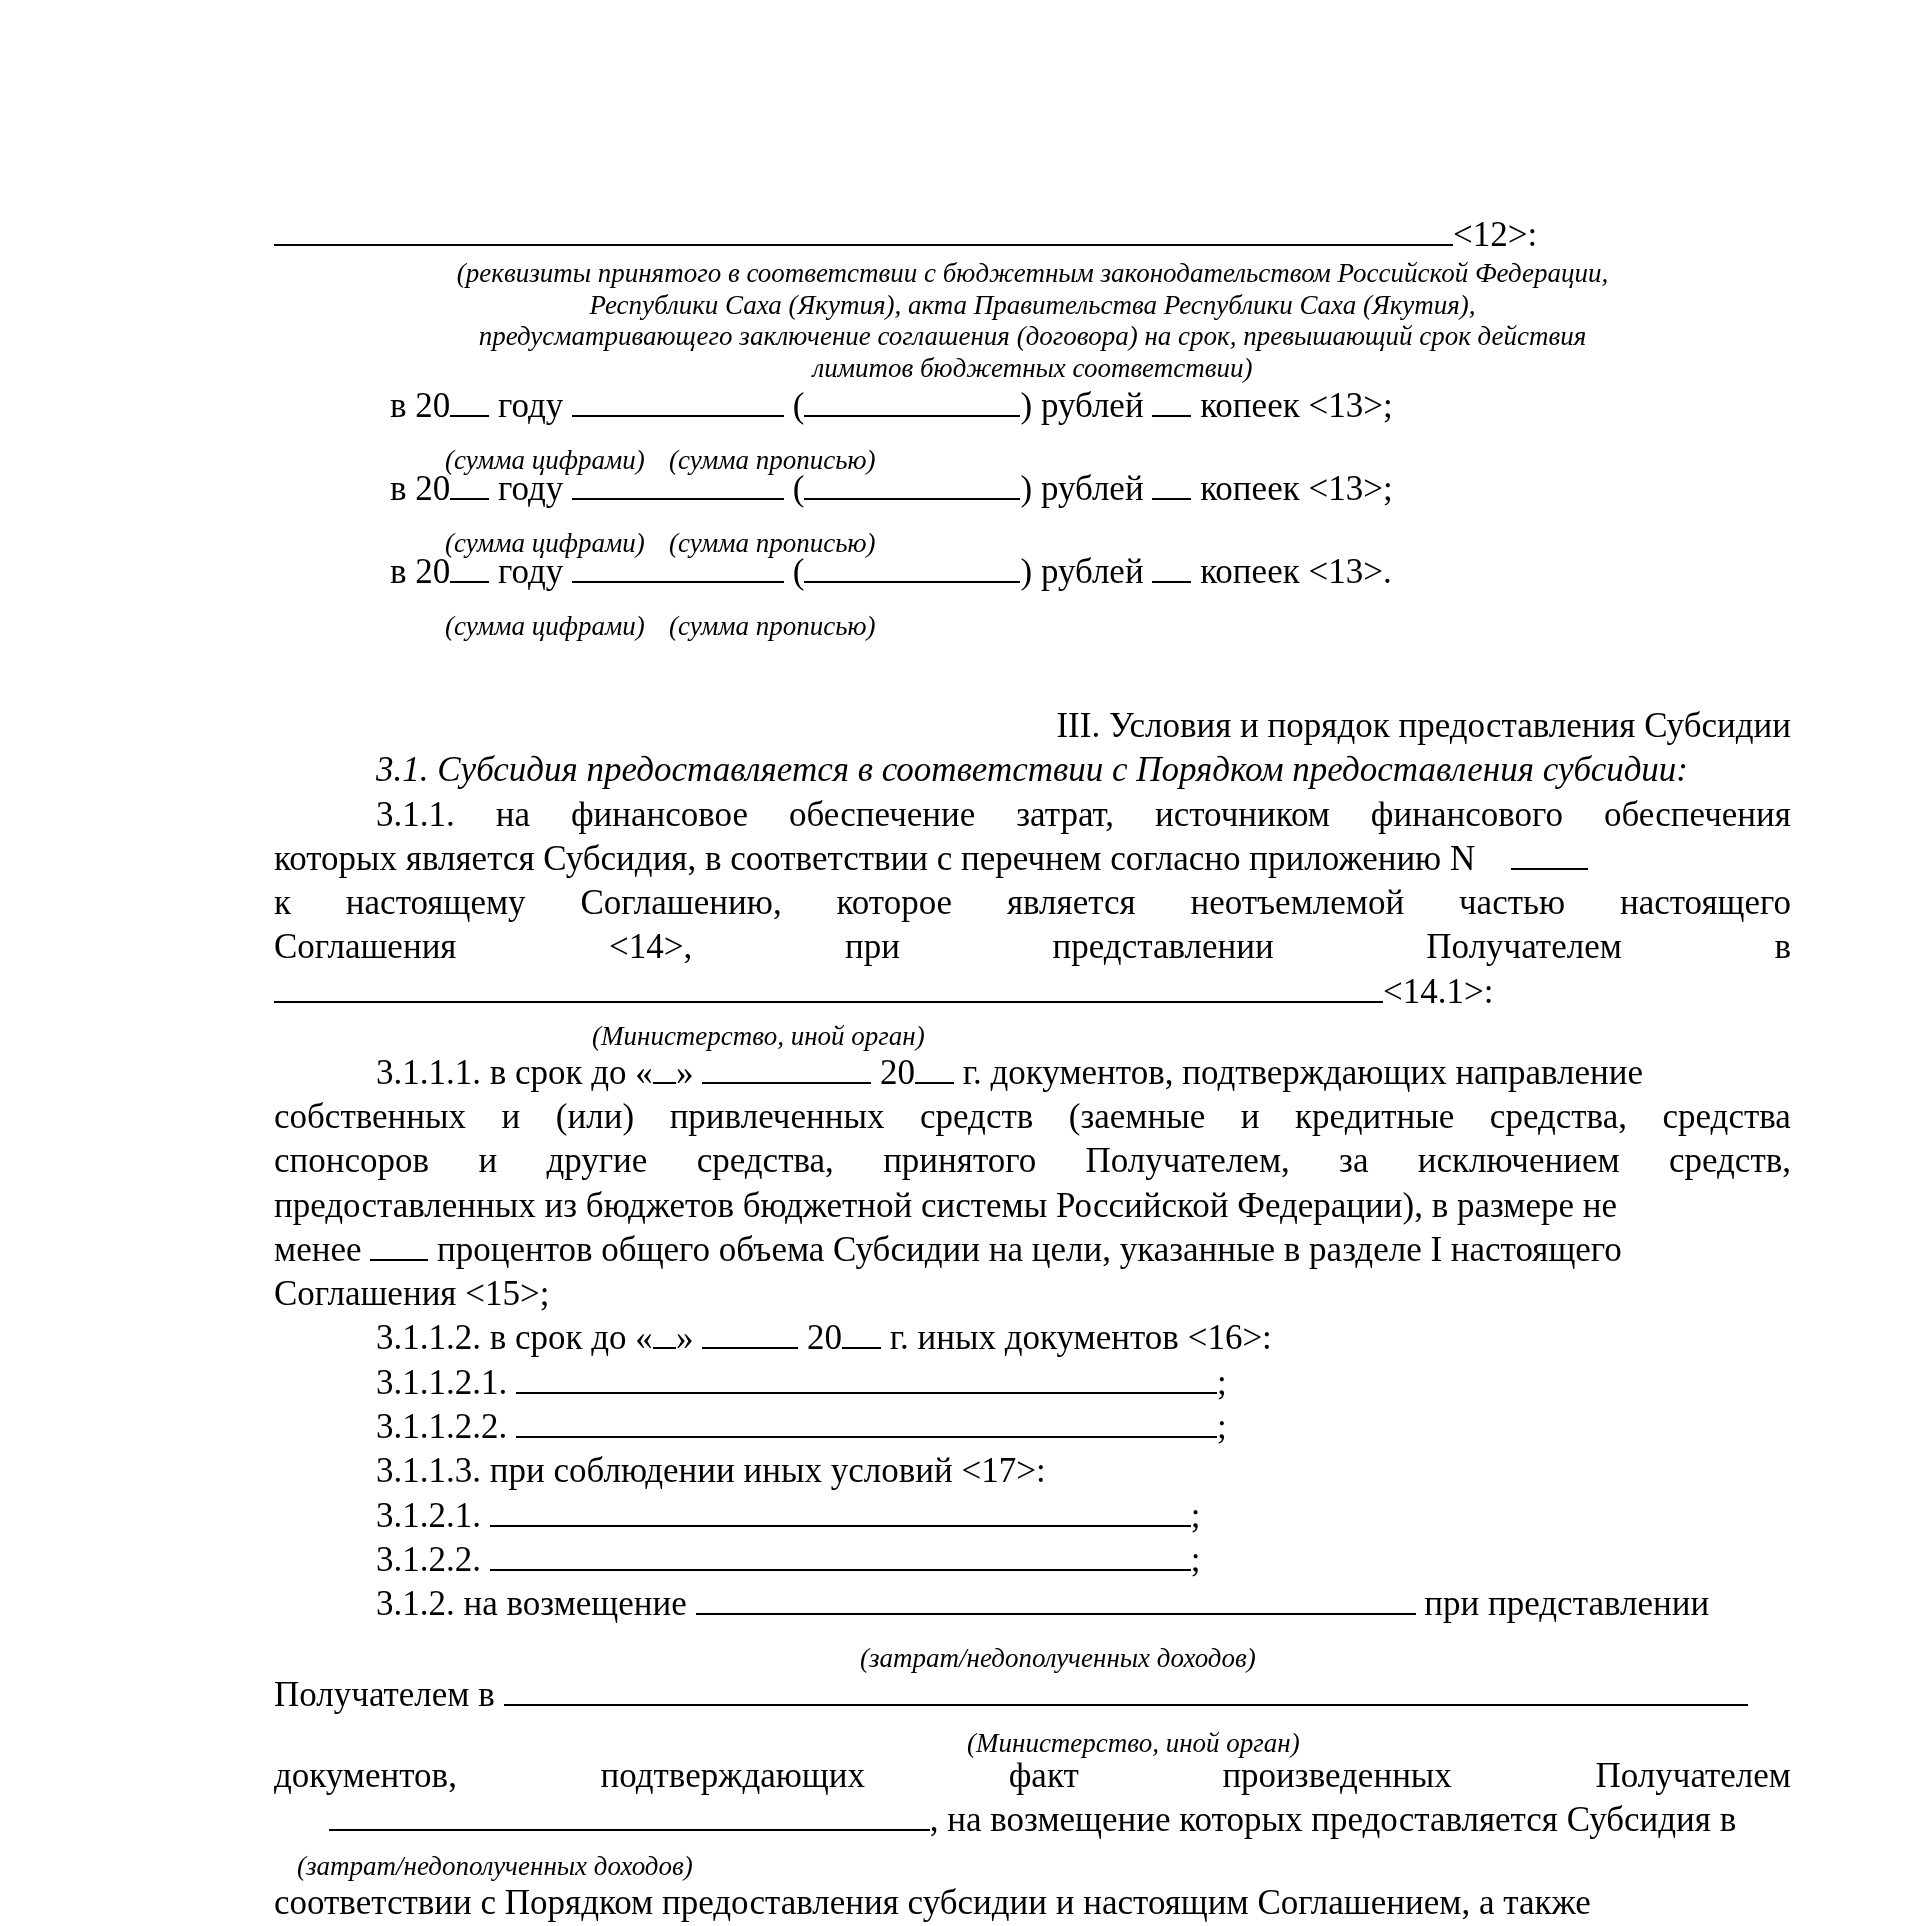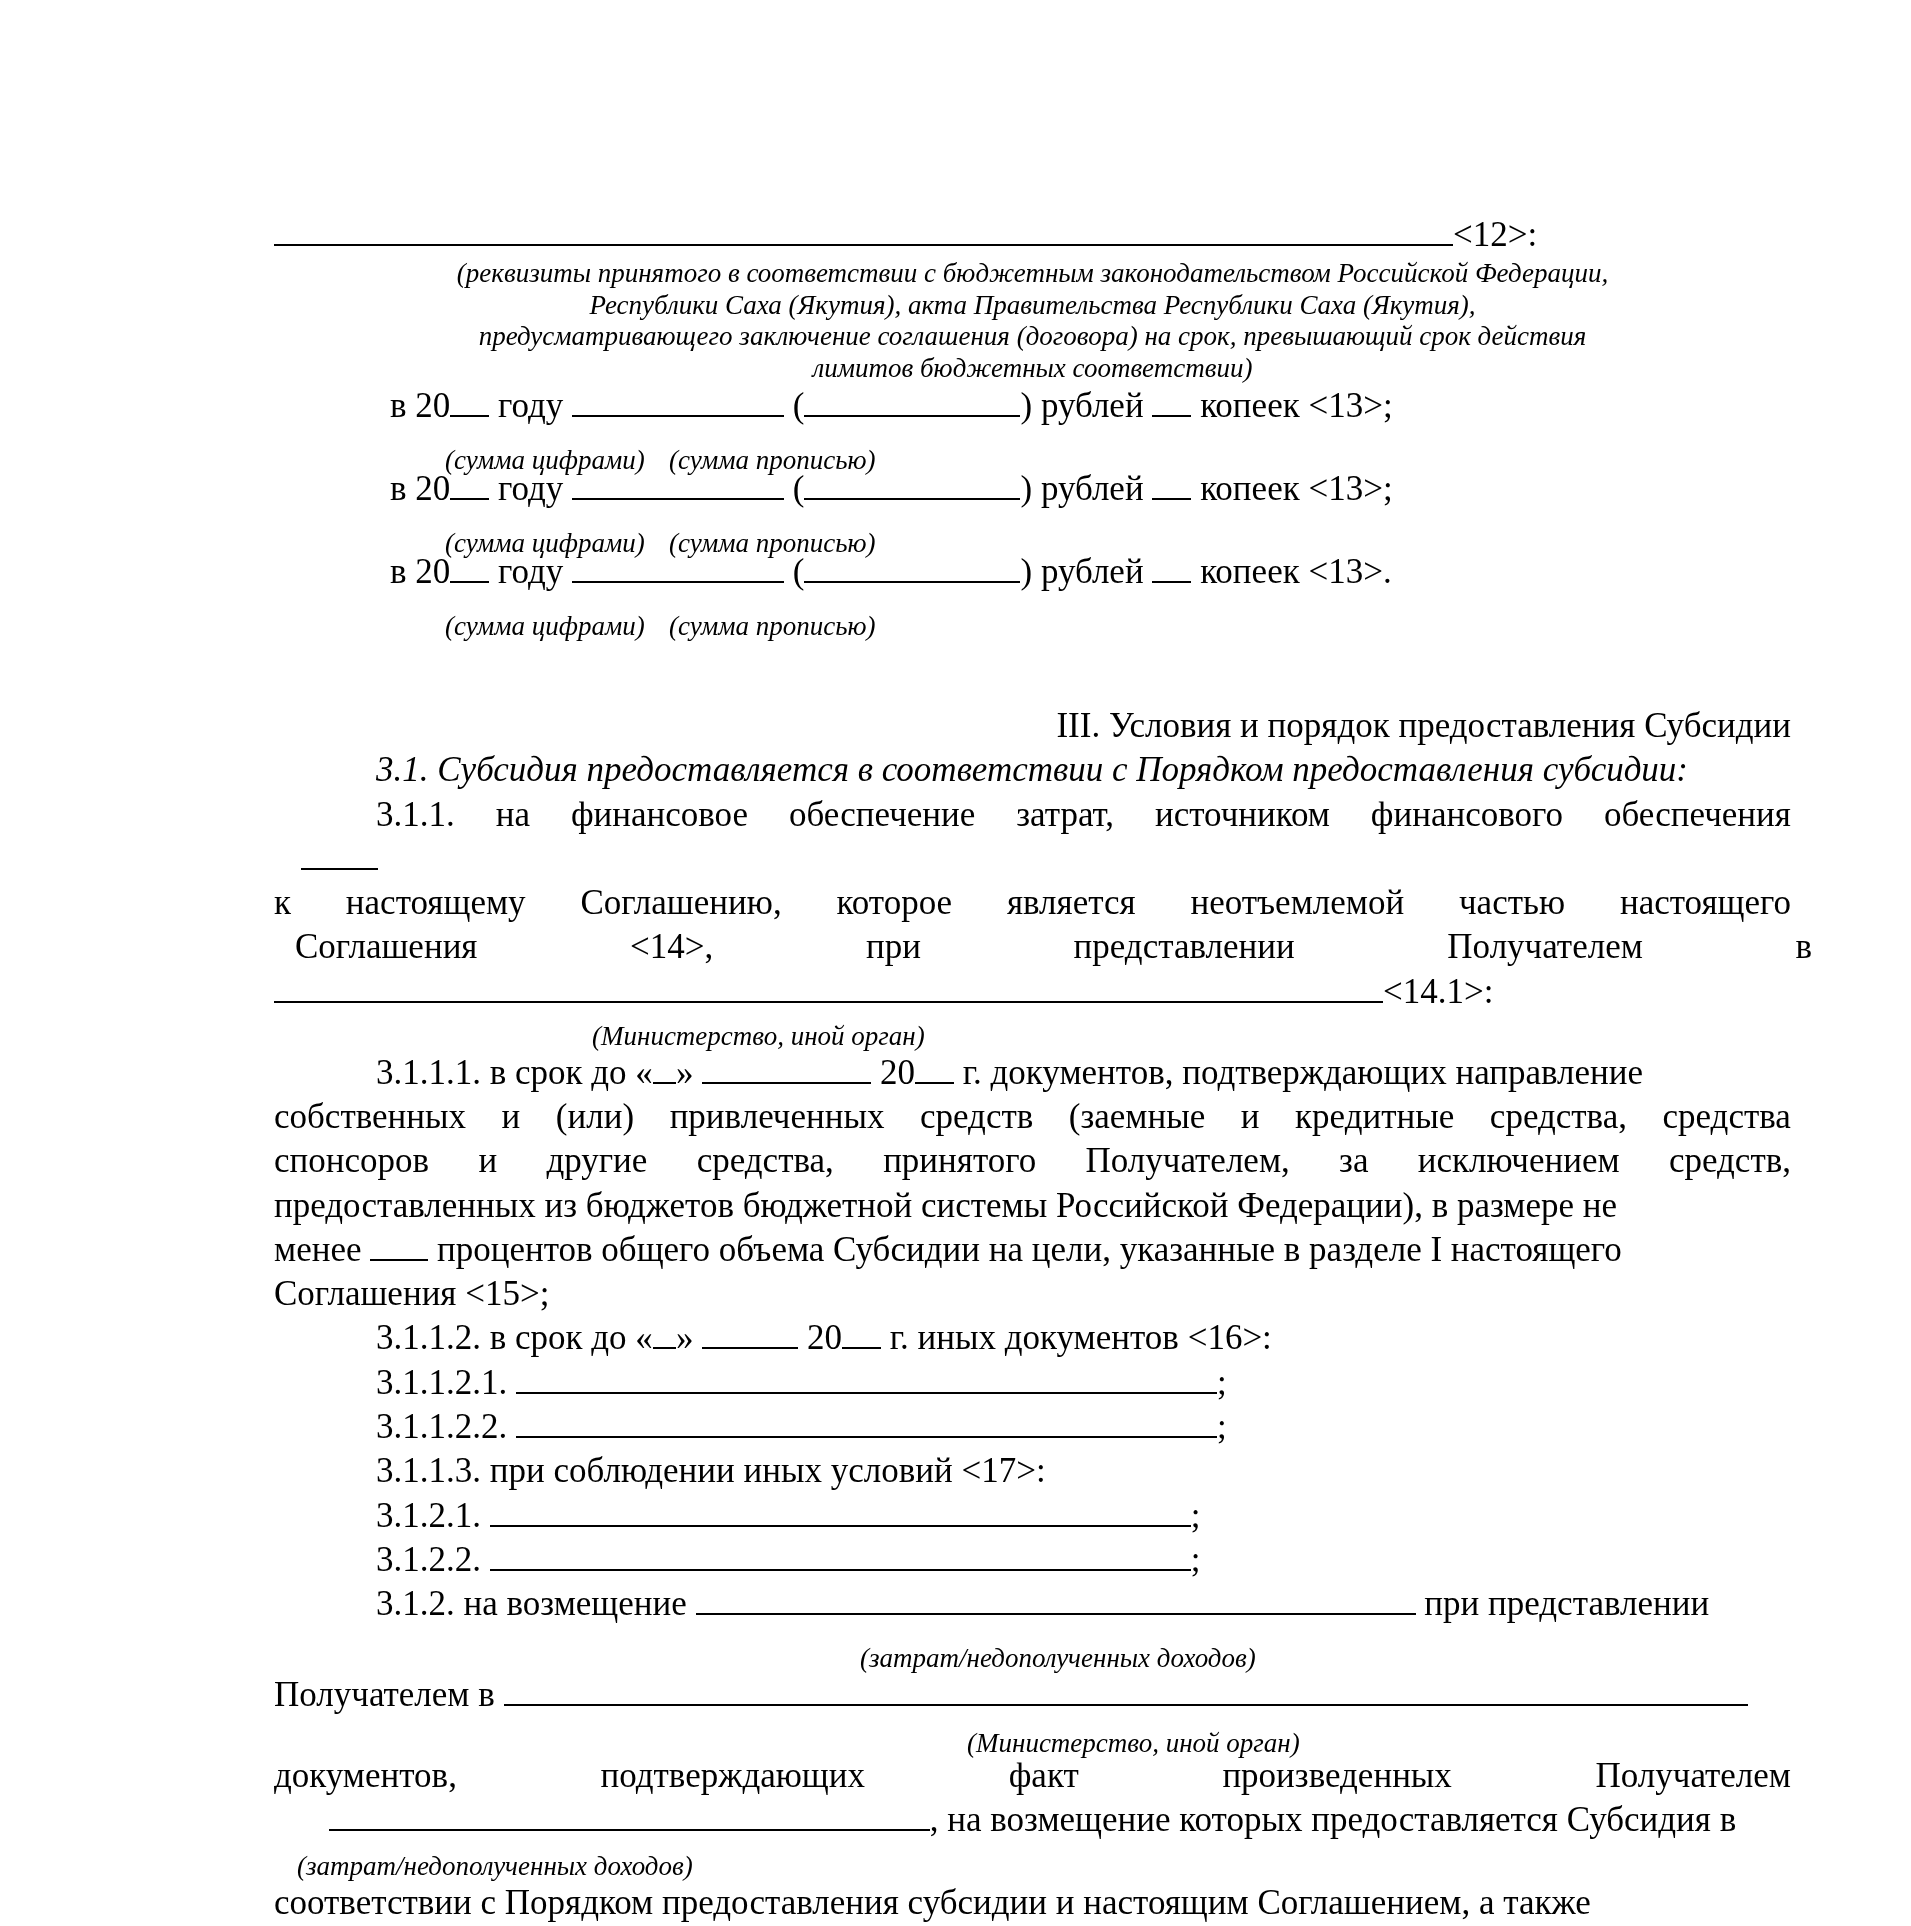--- a/index.html
+++ b/index.html
@@ -66,33 +66,34 @@
     <span>3.1.1.</span>
       <span>на</span>
       <span>финансовое</span>
       <span>обеспечение</span>
       <span>затрат,</span>
       <span>источником</span>
       <span>финансового</span>
       <span>обеспечения</span>
   </div>
   <div class="ln" style="top:838px;">
+    <span>которых является Субсидия, в соответствии с перечнем согласно приложению  N</span>
     <span class="u" style="width:77px;margin-left:27px;"></span>
   </div>
   <div class="ln just" style="top:882px;">
     <span>к</span>
       <span>настоящему</span>
       <span>Соглашению,</span>
       <span>которое</span>
       <span>является</span>
       <span>неотъемлемой</span>
       <span>частью</span>
       <span>настоящего</span>
   </div>
-  <div class="ln just" style="top:926px;margin-left:21px;">
+  <div class="ln just" style="top:926px;">
     <span>Соглашения</span>
       <span>&lt;14&gt;,</span>
       <span>при</span>
       <span>представлении</span>
       <span>Получателем</span>
       <span>в</span>
   </div>
   <div class="ln" style="top:971px;">
     <span class="u" style="width:1109px;"></span><span>&lt;14.1&gt;:</span>
   </div>

